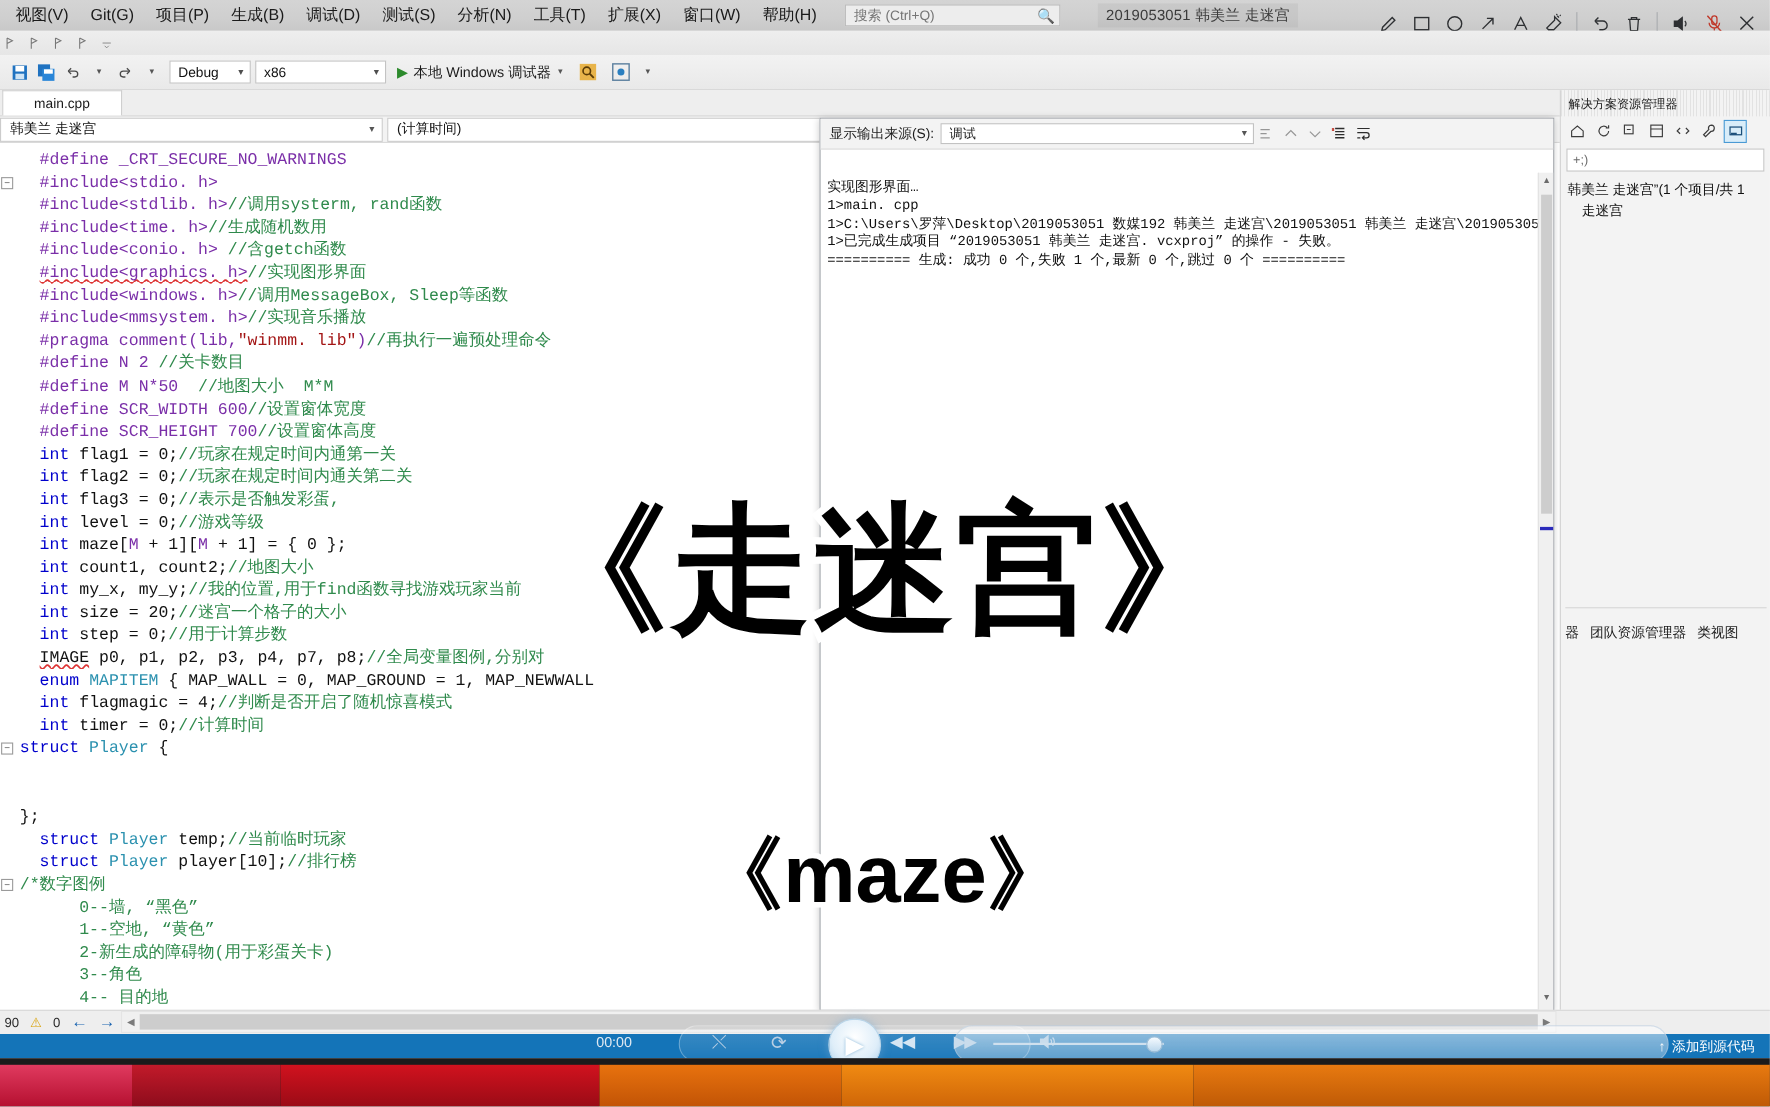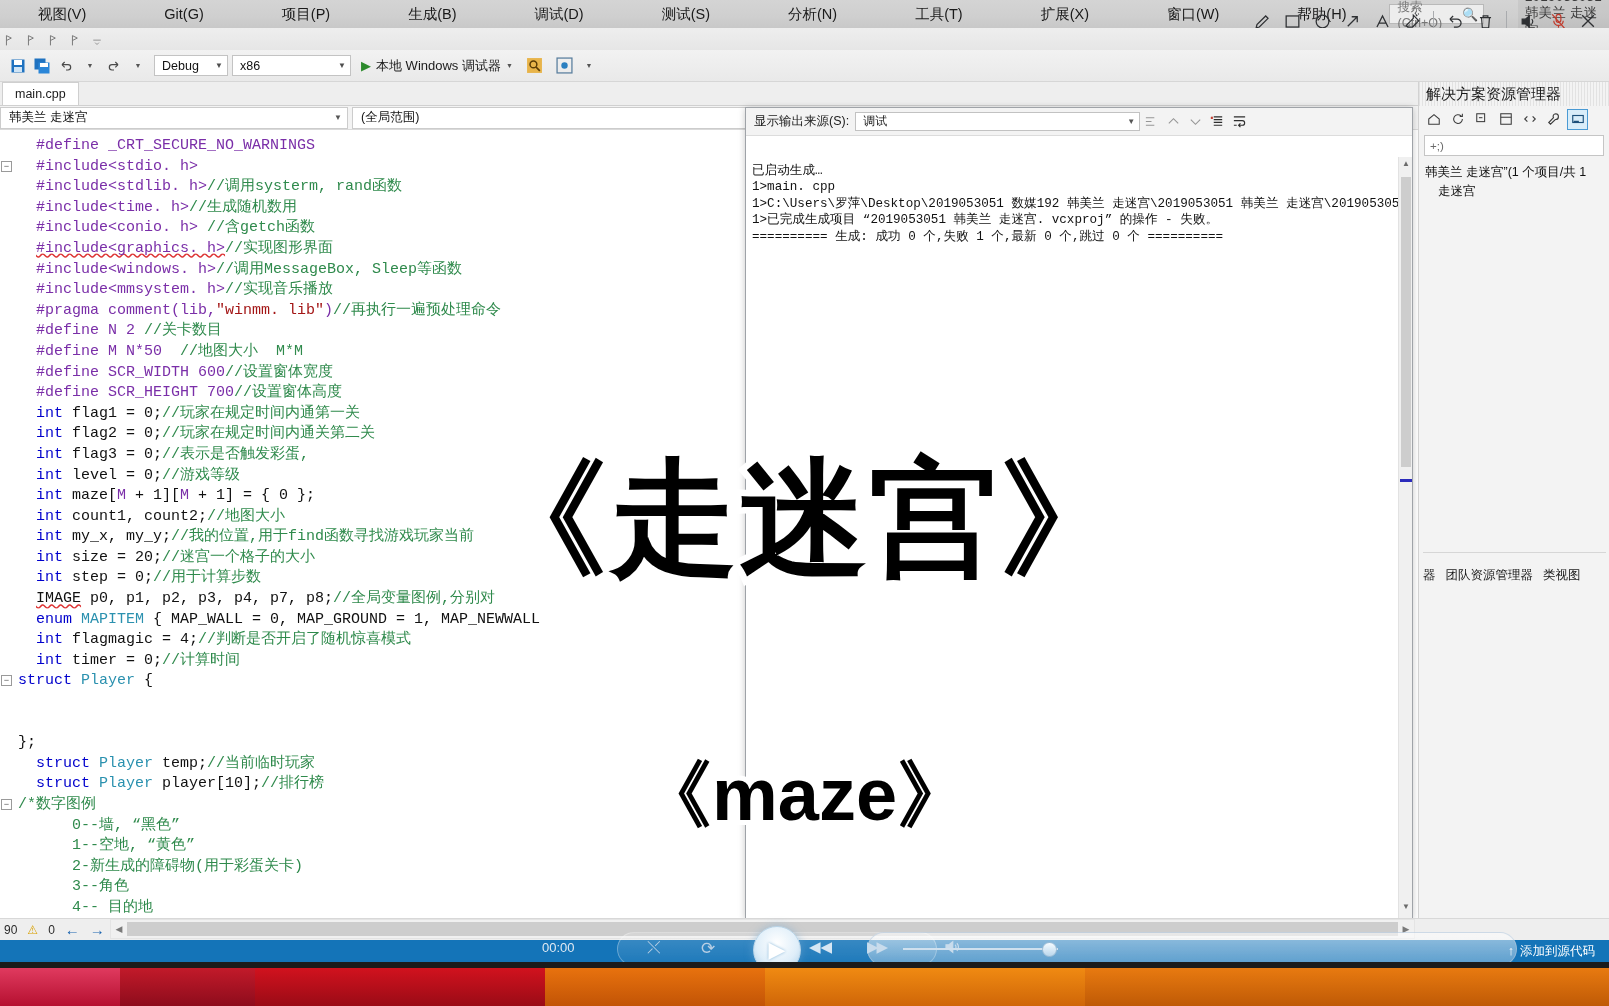--- a/index.html
+++ b/index.html
@@ -13,21 +13,21 @@
   #vs-window {
     position:absolute; left:0; top:0; width:1609px; height:962px;
     background:#f5f5f5;
   }
   
   #menubar {
     position:absolute; left:0; top:0; width:1609px; height:28px;
     background:linear-gradient(to bottom,#d4d4d4 0%, #cfcfcf 60%, #c8c8c8 100%);
     display:flex; align-items:center; font-size:14.5px; color:#1a1a1a;
   }
-  #menubar .mi { padding:0 27px; line-height:28px; white-space:nowrap; cursor:default;margin-left:24px; }
+  #menubar .mi { padding:0 10px; line-height:28px; white-space:nowrap; cursor:default; }
   #menubar .mi:first-child{ padding-left:14px; }
   #search-box {
     margin-left:16px; width:196px; height:20px; background:#ededed;
     border:1px solid #b9b9b9; display:flex; align-items:center;
     font-size:12.5px; color:#757575; padding:0 4px 0 7px; position:relative;
   }
   #search-box .sb-txt{ flex:1; }
   #search-box .sb-ico{ font-size:13px; color:#4a4a4a; }
   #doc-title {
     margin-left:34px; font-size:13.5px; color:#3b3b3b; letter-spacing:.2px;
@@ -69,21 +69,21 @@
   #dbg-run { display:flex; align-items:center; margin-left:10px; font-size:13px; color:#1b1b1b; }
   #dbg-run .tri { color:#2c8a2c; font-size:13px; margin-right:5px;}
   
   #tabrow {
     position:absolute; left:0; top:82px; width:1609px; height:24px;
     background:#eeeeee; border-bottom:1px solid #d0d0d0;
     display:flex; align-items:flex-end;
   }
   #tabrow .tab {
     height:23px; background:#ffffff; border:1px solid #cfcfcf; border-bottom:none;
-    font-size:12.5px; color:#1b1b1b; display:flex; align-items:center; padding:0 12px;
+    font-size:12.5px; color:#1b1b1b; display:flex; align-items:center; padding:0 28px;
     margin-left:2px;
   }
   #tabrow .tabright { margin-left:auto; display:flex; align-items:center; gap:9px; padding-right:8px; font-size:11px; color:#555;}
   
   #navbar {
     position:absolute; left:0; top:106px; width:1609px; height:24px;
     background:#f3f3f3; border-bottom:1px solid #dadada; display:flex; align-items:center;
   }
   #navbar .nb {
     height:22px; background:#fff; border:1px solid #cccccc; font-size:12.5px; color:#111;
@@ -150,21 +150,21 @@
   }
   #out-vscroll .thumb { position:absolute; left:2px; top:20px; width:10px; height:290px; background:#cdcdcd; }
   #out-vscroll .mark { position:absolute; left:1px; top:322px; width:12px; height:3px; background:#2b2bbb; }
   #out-vscroll .up, #out-vscroll .dn { position:absolute; left:0; width:14px; height:14px; font-size:8px; text-align:center; color:#6b6b6b;}
   #out-vscroll .up{ top:2px;} #out-vscroll .dn{ bottom:2px;}
   
   #rightpane {
     position:absolute; left:1418px; top:82px; width:191px; height:836px;
     background:#f3f3f3; border-left:1px solid #d2d2d2;
   }
-  #se-title { height:24px; display:flex; align-items:center; font-size:15px; color:#1a1a1a; padding-left:7px;
+  #se-title { height:24px; display:flex; align-items:center; font-size:11px; color:#1a1a1a; padding-left:7px;
       background-image:repeating-linear-gradient(to right, rgba(0,0,0,.07) 0 1px, transparent 1px 3px);}
   #se-tb { height:26px; background:#f3f3f3; display:flex; align-items:center; gap:3px; padding-left:4px; }
   #se-tb .sb { width:21px;height:21px;display:flex;align-items:center;justify-content:center; }
   #se-tb .sb.sel { border:1px solid #4a9ad4; background:#d9edf9; }
   #se-search { height:21px; margin:3px 5px 0 5px; background:#fff; border:1px solid #c5c5c5;
       display:flex; align-items:center; font-size:11.5px; color:#6a6a6a; padding:0 5px;}
   #se-tree { font-size:12.5px; color:#111; padding:7px 0 0 6px; line-height:19px; white-space:nowrap; overflow:hidden;}
   #se-tree .t2 { padding-left:13px; }
   #se-bottom-tabs {
     position:absolute; left:0; bottom:0; width:191px; height:auto;
@@ -428,21 +428,21 @@
       <span>⌖</span>
     </div>
   </div>
 
   <div id="navbar">
     <div class="nb" style="width:348px;">
       <span>韩美兰 走迷宫</span>
       <span class="arr">▼</span>
     </div>
     <div class="nb" style="width:1060px; margin-left:4px;">
-      <span>(全局范围)</span>
+      <span>(计算时间)</span>
     </div>
   </div>
 
   <div id="editor">
     <div class="gutter"></div>
     <div id="codelines"><div class="ln" style="position: relative;"><span>  </span><span class="pp">#define _CRT_SECURE_NO_WARNINGS</span></div><div class="ln" style="position: relative;"><span class="fold" style="top: 4px; left: -17px;">−</span><span>  </span><span class="pp">#include&lt;stdio. h&gt;</span></div><div class="ln" style="position: relative;"><span>  </span><span class="pp">#include&lt;stdlib. h&gt;</span><span class="cm">//调用systerm, rand函数</span></div><div class="ln" style="position: relative;"><span>  </span><span class="pp">#include&lt;time. h&gt;</span><span class="cm">//生成随机数用</span></div><div class="ln" style="position: relative;"><span>  </span><span class="pp">#include&lt;conio. h&gt; </span><span class="cm">//含getch函数</span></div><div class="ln" style="position: relative;"><span>  </span><span class="pp sq">#include&lt;graphics. h&gt;</span><span class="cm">//实现图形界面</span></div><div class="ln" style="position: relative;"><span>  </span><span class="pp">#include&lt;windows. h&gt;</span><span class="cm">//调用MessageBox, Sleep等函数</span></div><div class="ln" style="position: relative;"><span>  </span><span class="pp">#include&lt;mmsystem. h&gt;</span><span class="cm">//实现音乐播放</span></div><div class="ln" style="position: relative;"><span>  </span><span class="pp">#pragma comment(lib,</span><span class="str">"winmm. lib"</span><span class="pp">)</span><span class="cm">//再执行一遍预处理命令</span></div><div class="ln" style="position: relative;"><span>  </span><span class="pp">#define N 2 </span><span class="cm">//关卡数目</span></div><div class="ln" style="position: relative;"><span>  </span><span class="pp">#define M N*50  </span><span class="cm">//地图大小  M*M</span></div><div class="ln" style="position: relative;"><span>  </span><span class="pp">#define SCR_WIDTH 600</span><span class="cm">//设置窗体宽度</span></div><div class="ln" style="position: relative;"><span>  </span><span class="pp">#define SCR_HEIGHT 700</span><span class="cm">//设置窗体高度</span></div><div class="ln" style="position: relative;"><span>  </span><span class="kw">int </span><span>flag1 = 0;</span><span class="cm">//玩家在规定时间内通第一关</span></div><div class="ln" style="position: relative;"><span>  </span><span class="kw">int </span><span>flag2 = 0;</span><span class="cm">//玩家在规定时间内通关第二关</span></div><div class="ln" style="position: relative;"><span>  </span><span class="kw">int </span><span>flag3 = 0;</span><span class="cm">//表示是否触发彩蛋,</span></div><div class="ln" style="position: relative;"><span>  </span><span class="kw">int </span><span>level = 0;</span><span class="cm">//游戏等级</span></div><div class="ln" style="position: relative;"><span>  </span><span class="kw">int </span><span>maze[</span><span class="pp">M</span><span> + 1][</span><span class="pp">M</span><span> + 1] = { 0 };</span></div><div class="ln" style="position: relative;"><span>  </span><span class="kw">int </span><span>count1, count2;</span><span class="cm">//地图大小</span></div><div class="ln" style="position: relative;"><span>  </span><span class="kw">int </span><span>my_x, my_y;</span><span class="cm">//我的位置,用于find函数寻找游戏玩家当前</span></div><div class="ln" style="position: relative;"><span>  </span><span class="kw">int </span><span>size = 20;</span><span class="cm">//迷宫一个格子的大小</span></div><div class="ln" style="position: relative;"><span>  </span><span class="kw">int </span><span>step = 0;</span><span class="cm">//用于计算步数</span></div><div class="ln" style="position: relative;"><span>  </span><span class="sq">IMAGE</span><span> p0, p1, p2, p3, p4, p7, p8;</span><span class="cm">//全局变量图例,分别对</span></div><div class="ln" style="position: relative;"><span>  </span><span class="kw">enum </span><span class="typ">MAPITEM</span><span> { MAP_WALL = 0, MAP_GROUND = 1, MAP_NEWWALL</span></div><div class="ln" style="position: relative;"><span>  </span><span class="kw">int </span><span>flagmagic = 4;</span><span class="cm">//判断是否开启了随机惊喜模式</span></div><div class="ln" style="position: relative;"><span>  </span><span class="kw">int </span><span>timer = 0;</span><span class="cm">//计算时间</span></div><div class="ln" style="position: relative;"><span class="fold" style="top: 4px; left: -17px;">−</span><span></span><span class="kw">struct </span><span class="typ">Player</span><span> {</span></div><div class="ln" style="position: relative;"><span>  </span><span></span></div><div class="ln" style="position: relative;"><span>  </span><span></span></div><div class="ln" style="position: relative;"><span></span><span>};</span></div><div class="ln" style="position: relative;"><span>  </span><span class="kw">struct </span><span class="typ">Player</span><span> temp;</span><span class="cm">//当前临时玩家</span></div><div class="ln" style="position: relative;"><span>  </span><span class="kw">struct </span><span class="typ">Player</span><span> player[10];</span><span class="cm">//排行榜</span></div><div class="ln" style="position: relative;"><span class="fold" style="top: 4px; left: -17px;">−</span><span></span><span class="cm">/*数字图例</span></div><div class="ln" style="position: relative;"><span>      </span><span class="cm">0--墙, “黑色”</span></div><div class="ln" style="position: relative;"><span>      </span><span class="cm">1--空地, “黄色”</span></div><div class="ln" style="position: relative;"><span>      </span><span class="cm">2-新生成的障碍物(用于彩蛋关卡)</span></div><div class="ln" style="position: relative;"><span>      </span><span class="cm">3--角色</span></div><div class="ln" style="position: relative;"><span>      </span><span class="cm">4-- 目的地</span></div></div>
   </div>
 
   <div id="outwin">
     <div id="outwin-tb">
@@ -472,21 +472,21 @@
             <path d="M1 3l2 2M3 3L1 5" stroke="#c0392b"></path>
           </svg>
         </span>
       <span class="obtn on">
         <svg width="15" height="15" viewBox="0 0 16 16" fill="none" stroke="#2d2d2d" stroke-width="1.2">
             <path d="M2 3h12M2 7h9a2.5 2.5 0 0 1 0 5H7M9 10l-2 2 2 2M2 12h3"></path>
           </svg>
         </span>
     </div>
     <div id="outwin-body">
-        <div class="ol">已启动生成…</div>
+        <div class="ol">实现图形界面…</div>
         <div class="ol">1&gt;main. cpp</div>
         <div class="ol">1&gt;C:\Users\罗萍\Desktop\2019053051 数媒192 韩美兰 走迷宫\2019053051 韩美兰 走迷宫\2019053051 韩美兰 走迷宫\main. cpp</div>
         <div class="ol">1&gt;已完成生成项目 “2019053051 韩美兰 走迷宫. vcxproj” 的操作 - 失败。</div>
         <div class="ol">========== 生成: 成功 0 个,失败 1 个,最新 0 个,跳过 0 个 ==========</div>
       </div>
     <div id="out-vscroll">
       <div class="up">▲</div>
       <div class="thumb"></div>
       <div class="mark"></div>
       <div class="dn">▼</div>

